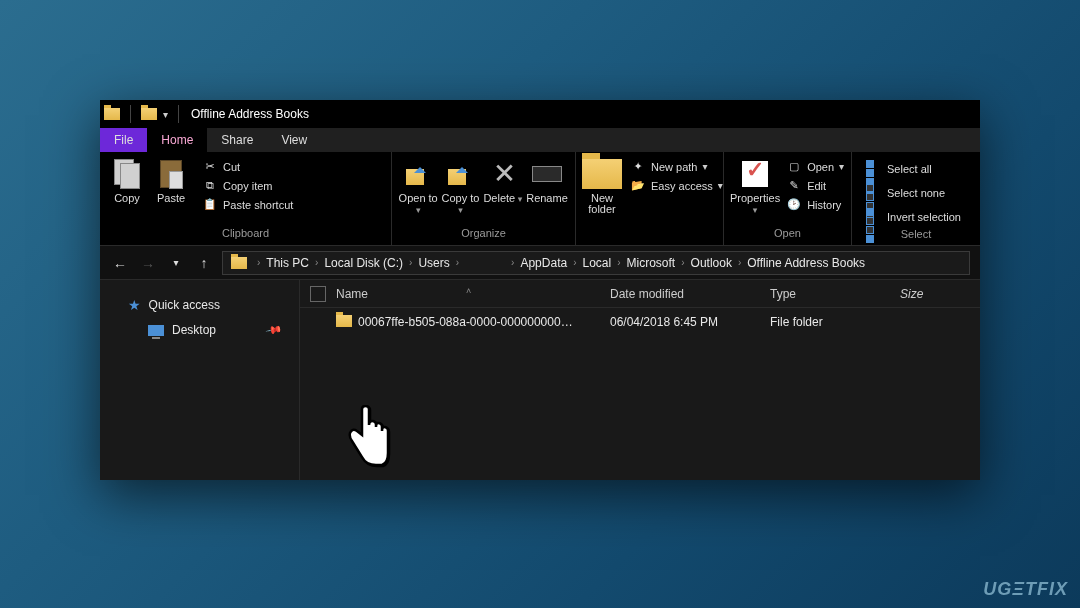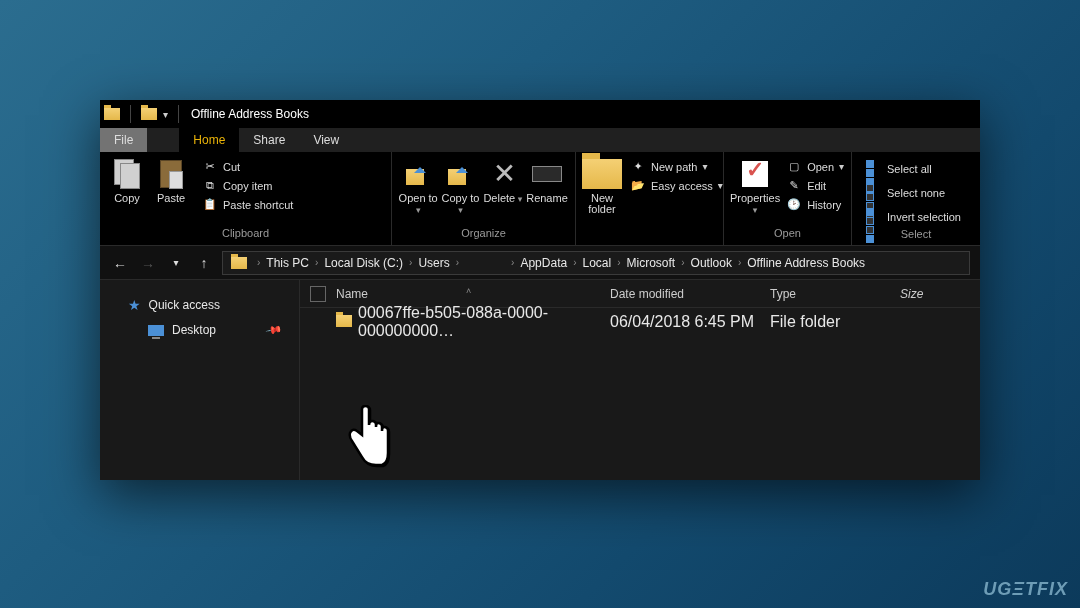--- a/index.html
+++ b/index.html
@@ -26,22 +26,22 @@
   .folder-icon-lg { width:40px; height:30px;
     background: linear-gradient(#f4d074,#e5b84a);
     position:relative; display:inline-block; }
   .folder-icon-lg::before{content:"";position:absolute;top:-6px;left:0;width:18px;height:6px;background:#e5b84a;}
   .qat-sep{width:1px;height:18px;background:#444;margin:0 4px;}
   .chev{font-size:10px;color:#ccc;}
   .titlebar .title{margin-left:8px;font-size:12px;}
   
   .ribbon-tabs{height:24px;background:#202020;display:flex;align-items:stretch;}
   .ribbon-tab{padding:0 14px;display:flex;align-items:center;color:#ddd;font-size:12px;cursor:pointer;}
-  .ribbon-tab.file{background:#737373;}
-  .ribbon-tab.active{background:#000;color:#eab308;margin-left:32px;}
+  .ribbon-tab.file{background:#6d28d9;}
+  .ribbon-tab.active{background:#000;color:#f9a8d4;}
   
   .ribbon{height:94px;background:#000;display:flex;border-bottom:1px solid #2a2a2a;}
   .rgroup{display:flex;flex-direction:column;border-right:1px solid #2a2a2a;}
   .rgroup-row{flex:1;display:flex;align-items:flex-start;padding:4px 6px 0 6px;gap:2px;}
   .rgroup-label{height:18px;text-align:center;color:#9a9a9a;font-size:11px;}
   .rbtn-lg{width:56px;display:flex;flex-direction:column;align-items:center;gap:3px;color:#ddd;text-align:center;line-height:1;padding-top:2px;cursor:pointer;}
   .rbtn-lg .ic{height:32px;display:flex;align-items:center;justify-content:center;}
   .rbtn-lg span{font-size:11px;}
   .rbtn-lg.drop span.lbl::after{content:" \25BE";color:#999;font-size:9px;}
   .stack{display:flex;flex-direction:column;gap:2px;padding-top:2px;}
@@ -82,21 +82,21 @@
   
   .filepane{flex:1;display:flex;flex-direction:column;align-items:flex-end;}
   .col-headers{height:28px;display:flex;align-items:center;border-bottom:1px solid #2a2a2a;padding-left:10px;color:#ccc;font-size:12px;}
   .col-headers .chk{width:16px;height:16px;border:1px solid #666;margin-right:10px;cursor:pointer;}
   .hcol{cursor:pointer;}
   .c-name{width:274px;position:relative;}
   .c-date{width:160px;}
   .c-type{width:130px;}
   .c-size{width:80px;font-style:italic;}
   .sort-ind{position:absolute;left:130px;top:-1px;font-size:9px;color:#888;}
-  .filerow{height:28px;display:flex;align-items:center;padding-left:10px;font-size:16px;color:#e8e8e8;cursor:pointer;}
+  .filerow{height:28px;display:flex;align-items:center;padding-left:10px;font-size:12px;color:#e8e8e8;cursor:pointer;}
   .filerow .chk-space{width:26px;}
   .filerow .ficon{width:22px;}
   
   .hand-cursor{position:absolute;left:342px;top:405px;width:50px;height:68px;pointer-events:none;}
   .hand-cursor svg{filter:drop-shadow(1px 1px 0 #000);}
   
   .watermark{position:absolute;right:12px;bottom:8px;color:#7faec6;font-size:18px;letter-spacing:1px;font-weight:600;font-style:italic;opacity:.85;}
 </style>
 </head>
 <body>

